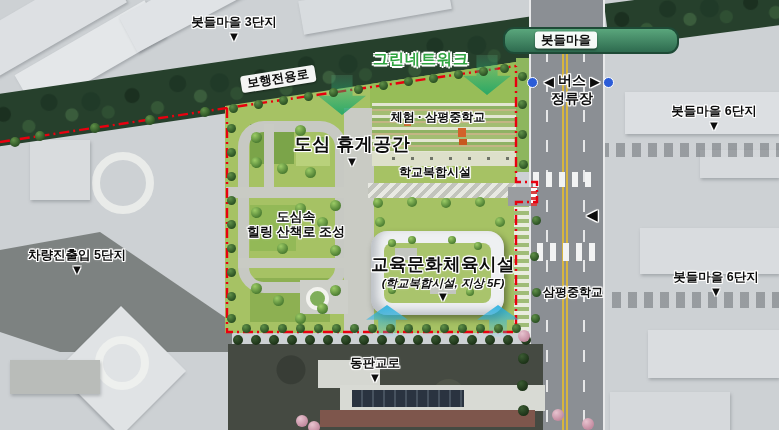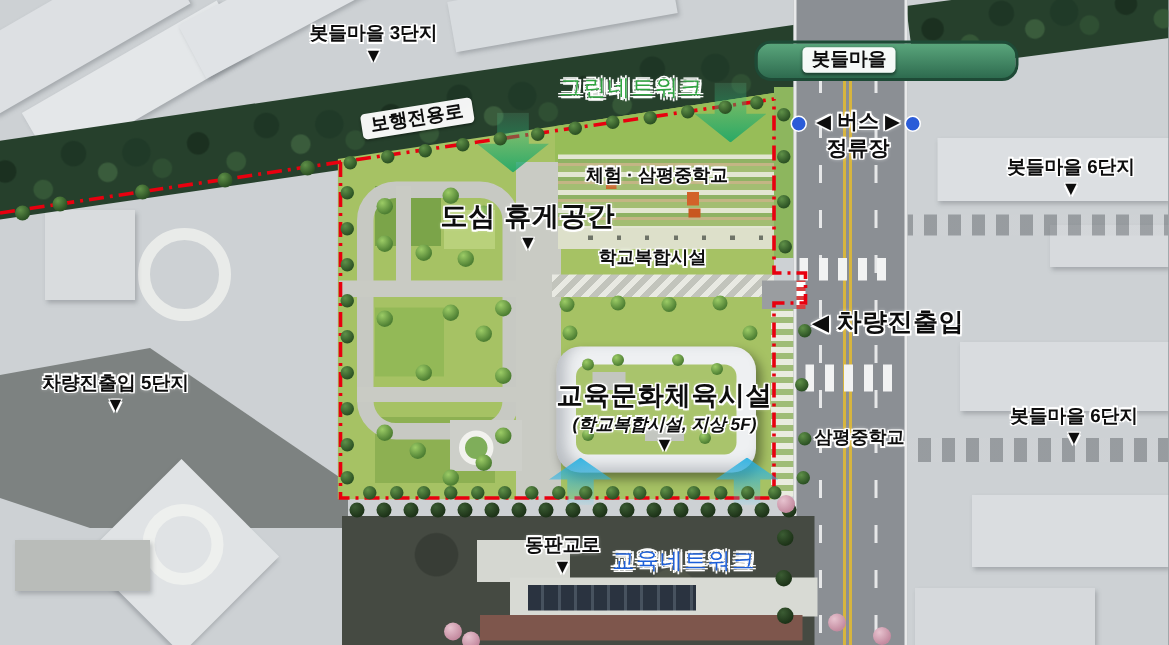--- a/index.html
+++ b/index.html
@@ -15,21 +15,21 @@
   .pill{background:rgba(255,255,255,.95);border-radius:3px;padding:0 6px;line-height:17px;
         font-weight:bold;font-size:12.5px;color:#0d0d0d;white-space:nowrap;
         box-shadow:0 1px 2px rgba(0,0,0,.45);}
   .marker{display:flex;flex-direction:column;align-items:center;transform:translate(-50%,0);}
   .marker .lbl{font-size:12.5px;}
   .tri{font-size:13px;line-height:12px;color:#0d0d0d;
        text-shadow:-1px -1px 0 #fff,1px -1px 0 #fff,-1px 1px 0 #fff,1px 1px 0 #fff;}
   .bignote{font-size:18px;letter-spacing:.5px;}
   .midnote{font-size:13px;text-align:center;line-height:15px;}
   .smallnote{font-size:12px;}
-  .network{font-size:15px;letter-spacing:1px;font-weight:normal;white-space:nowrap;
+  .network{font-size:15px;letter-spacing:1px;font-weight:bold;white-space:nowrap;
         text-shadow:-2px -1px 0 #fff,2px -1px 0 #fff,-2px 1px 0 #fff,2px 1px 0 #fff,
                     0 -2px 0 #fff,0 2px 0 #fff,0 0 3px #fff;}
   
   .bgblock{background:#dde0e3;box-shadow:1px 2px 3px rgba(90,95,100,.35);}
   .band{background:#26402c;
         background-image:radial-gradient(circle at 12% 40%,#1b3020 0 7px,transparent 8px),
           radial-gradient(circle at 30% 70%,#355737 0 6px,transparent 7px),
           radial-gradient(circle at 48% 30%,#1e3625 0 8px,transparent 9px),
           radial-gradient(circle at 64% 60%,#3a5c3c 0 6px,transparent 7px),
           radial-gradient(circle at 80% 40%,#203a28 0 9px,transparent 10px),
@@ -136,21 +136,21 @@
   <div class="abs" style="left:430px;top:284px;width:26px;height:10px;background:#c3c6c0;"></div>
 
   <div class="abs arrow-down" style="left:318px;top:75px;width:48px;height:40px;"></div>
   <div class="abs arrow-down" style="left:463px;top:55px;width:48px;height:40px;"></div>
   <div class="abs arrow-up" style="left:366px;top:305px;width:42px;height:32px;"></div>
   <div class="abs arrow-up" style="left:477px;top:305px;width:42px;height:32px;"></div>
 
   <div class="abs dot" style="left:527px;top:77px;background:#2b5cd8;"></div>
   <div class="abs dot" style="left:603px;top:77px;background:#2b5cd8;"></div>
 
-  <div class="abs marker" style="left: 249px; top: 14px; z-index: 30;">
+  <div class="abs marker" style="left: 234px; top: 14px; z-index: 30;">
     <span class="halo lbl" style="z-index: 30;">봇들마을 3단지</span>
     <span class="tri">▼</span>
   </div>
 
   <div class="abs pill ctr" style="left: 278px; top: 79px; transform: translate(-50%, -50%) rotate(-9deg); z-index: 30;">보행전용로</div>
 
   <div class="abs network ctr" style="left: 421px; top: 59px; color: rgb(47, 164, 64); z-index: 30;">그린네트워크</div>
 
   <div class="abs pill ctr" style="left: 566px; top: 40px; z-index: 30;">봇들마을</div>
 
@@ -172,23 +172,26 @@
 
   <div class="abs ctr" style="left: 352px; top: 150px; text-align: center; z-index: 30;">
     <div class="halo bignote">도심 휴게공간</div>
     <div class="tri">▼</div>
   </div>
 
   <div class="abs halo smallnote ctr" style="left: 435px; top: 172px; z-index: 30;">학교복합시설</div>
 
   <div class="abs ctr" style="left: 592px; top: 215px; display: flex; gap: 5px; align-items: center; z-index: 30;">
     <span class="halo" style="font-size:15px;">◀</span>
-    <span class="halo" style="font-size:16.5px;letter-spacing:.5px;">차량진출입</span>
-  </div>
-
+  </div>
+
+  <div class="abs ctr" style="left: 296px; top: 224px; text-align: center; z-index: 30;">
+    <div class="halo midnote">도심속</div>
+    <div class="halo midnote">힐링 산책로 조성</div>
+  </div>
 
   <div class="abs ctr" style="left: 443px; top: 277px; text-align: center; z-index: 30;">
     <div class="halo" style="font-size:17.5px;letter-spacing:.5px;">교육문화체육시설</div>
     <div class="halo" style="font-size:11.5px;font-style:italic;">(학교복합시설, 지상 5F)</div>
     <div class="tri">▼</div>
   </div>
 
   <div class="abs halo smallnote ctr" style="left:573px;top:292px;">삼평중학교</div>
 
   <div class="abs marker" style="left: 716px; top: 269px; z-index: 30;">
@@ -199,21 +202,20 @@
   <div class="abs marker" style="left: 77px; top: 247px; z-index: 30;">
     <span class="halo lbl" style="z-index: 30;">차량진출입 5단지</span>
     <span class="tri">▼</span>
   </div>
 
   <div class="abs marker" style="left: 375px; top: 355px; z-index: 30;">
     <span class="halo lbl" style="z-index: 30;">동판교로</span>
     <span class="tri">▼</span>
   </div>
 
-  <div class="abs network ctr" style="left: 456px; top: 374px; color: rgb(29, 95, 216); z-index: 30;">교육네트워크</div>
 
 <div class="tree t-dark" style="left: 228.5px; top: 103.5px; width: 9px; height: 9px;"></div>
     <div class="tree t-dark" style="left: 253.5px; top: 99.5px; width: 9px; height: 9px;"></div>
     <div class="tree t-dark" style="left: 278.5px; top: 95.5px; width: 9px; height: 9px;"></div>
     <div class="tree t-dark" style="left: 303.5px; top: 91.5px; width: 9px; height: 9px;"></div>
     <div class="tree t-dark" style="left: 328.5px; top: 87.5px; width: 9px; height: 9px;"></div>
     <div class="tree t-dark" style="left: 353.5px; top: 84.5px; width: 9px; height: 9px;"></div>
     <div class="tree t-dark" style="left: 378.5px; top: 80.5px; width: 9px; height: 9px;"></div>
     <div class="tree t-dark" style="left: 403.5px; top: 76.5px; width: 9px; height: 9px;"></div>
     <div class="tree t-dark" style="left: 428.5px; top: 73.5px; width: 9px; height: 9px;"></div>

